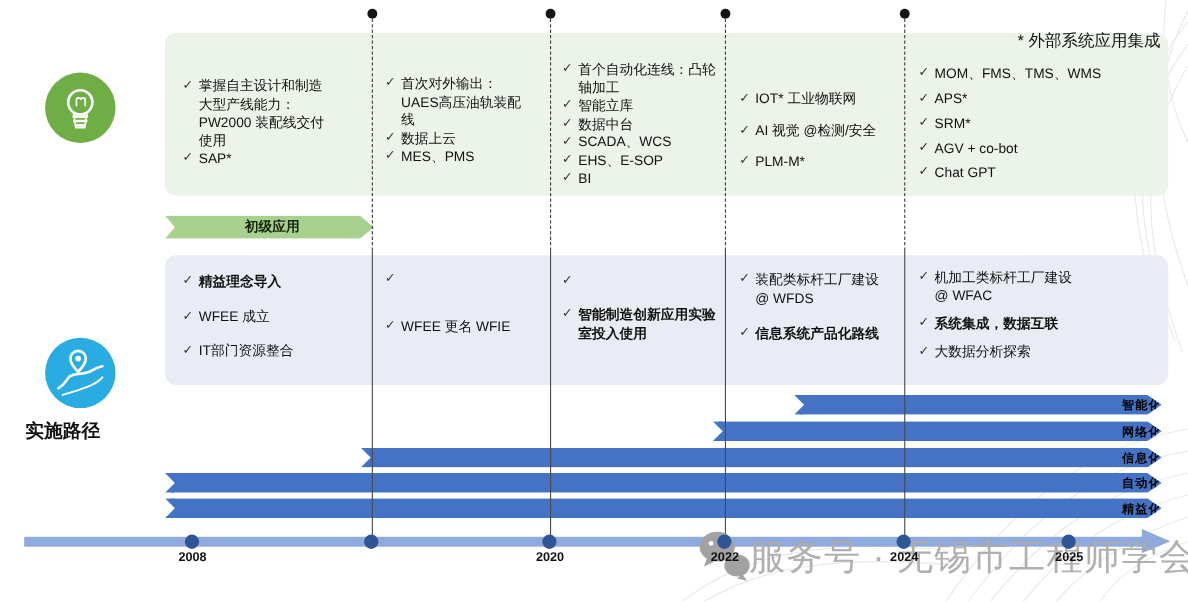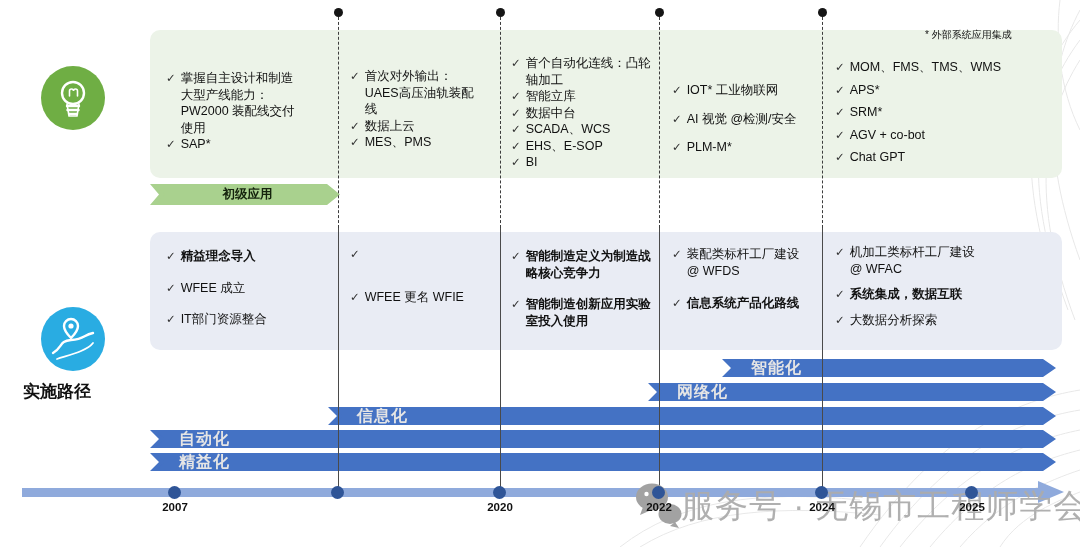--- a/index.html
+++ b/index.html
@@ -13,42 +13,42 @@
   
   .rail-circle{position:absolute;width:64px;height:64px;border-radius:50%;}
   .rail-circle.green{background:#6fae44;}
   .rail-circle.blue{background:#29ace2;}
   .rail-label{position:absolute;width:110px;text-align:center;font-weight:bold;font-size:17px;color:#111;}
 
   
   .card{position:absolute;border-radius:10px;}
   .card.topc{left:150px;top:30px;width:912px;height:148px;background:#ecf3e8;}
   .card.botc{left:150px;top:232px;width:912px;height:118px;background:#e9ecf4;}
-  .note{position:absolute;top:28px;left:925px;font-size:10px;color:#111;white-space:nowrap;}
+  .note{position:absolute;top:28px;left:925px;font-size:15px;color:#111;white-space:nowrap;}
 
   .col{position:absolute;font-size:12.5px;line-height:1.32;color:#111;}
   .li{display:flex;align-items:flex-start;}
   .li .ck{flex:0 0 auto;margin-right:5px;font-size:11.5px;color:#333;transform:translateY(.5px);}
   .li .tx{flex:1 1 auto;}
   .b{font-weight:bold;}
 
   
   .topdot{position:absolute;width:9px;height:9px;border-radius:50%;background:#151515;top:8px;}
   .vdash{position:absolute;width:0;border-left:1px dashed #3c3c3c;top:17px;height:211px;}
   .vsolid{position:absolute;width:1px;background:#4a4a4a;top:228px;height:262px;}
 
   
   .chev{position:absolute;clip-path:polygon(0 0,8px 0,100% 50%,8px 100%,0 100%,calc(100% - 8px) 50%);}
   .ribbon{position:absolute;clip-path:polygon(0 0,calc(100% - 13px) 0,100% 50%,calc(100% - 13px) 100%,0 100%,10px 50%);
           display:flex;align-items:center;}
-  .band{background:#a9d18e;height:21px;}
+  .band{background:#a9d18e;height:21px;margin-top:12px;}
   .band.ribbon{justify-content:center;font-weight:bold;font-size:12.5px;color:#15230d;}
   .layer{background:#4472c4;height:18px;}
-  .layer.ribbon{justify-content:flex-start;padding-left:24px;box-sizing:border-box;
-                font-weight:bold;font-size:16px;color:#e5e5e5;letter-spacing:1px;}
+  .layer.ribbon{justify-content:flex-end;padding-left:24px;box-sizing:border-box;
+                font-weight:bold;font-size:11px;color:#000000;letter-spacing:1px;}
 
   
   .tl-bar{position:absolute;left:22px;top:488px;width:1020px;height:9px;background:#8faadc;}
   .tl-head{position:absolute;left:1038px;top:481px;width:0;height:0;
            border-top:11px solid transparent;border-bottom:11px solid transparent;border-left:26px solid #8faadc;}
   .tl-dot{position:absolute;width:13px;height:13px;border-radius:50%;background:#2f5597;top:486px;}
   .tl-year{position:absolute;top:501px;width:60px;text-align:center;font-weight:bold;font-size:11.5px;color:#111;}
 
   
   .wm-text{position:absolute;left:681px;top:484px;font-size:33px;color:#acacac;letter-spacing:1px;white-space:nowrap;opacity:.95;}
@@ -221,21 +221,20 @@
       </div>
     <div class="li" style="margin-top:28px;">
         <span class="ck">✓</span>
         <span class="tx">WFEE 更名 WFIE</span>
       </div>
   </div>
 
   <div class="col" style="left:511px;top:248px;width:142px;">
     <div class="li b" style="margin-bottom:15px;">
         <span class="ck">✓</span>
-        <span class="tx">智能制造定义为制造战略核心竞争力</span>
       </div>
     <div class="li b">
         <span class="ck">✓</span>
         <span class="tx">智能制造创新应用实验室投入使用</span>
       </div>
   </div>
 
   <div class="col" style="left:672px;top:246px;width:140px;">
     <div class="li" style="margin-bottom:16px;">
         <span class="ck">✓</span>
@@ -315,20 +314,20 @@
   </svg>
   <div class="wm-text">服务号 · 无锡市工程师学会</div>
 
   <div class="tl-dot" style="left:168px;"></div>
   <div class="tl-dot" style="left:331px;"></div>
   <div class="tl-dot" style="left:493px;"></div>
   <div class="tl-dot" style="left:652px;"></div>
   <div class="tl-dot" style="left:815px;"></div>
   <div class="tl-dot" style="left:965px;"></div>
 
-  <div class="tl-year" style="left:145px;">2007</div>
+  <div class="tl-year" style="left:145px;">2008</div>
   <div class="tl-year" style="left:308px;margin-top:46px;">2017</div>
   <div class="tl-year" style="left:470px;">2020</div>
   <div class="tl-year" style="left:629px;text-align:center;">2022</div>
   <div class="tl-year" style="left:792px;">2024</div>
   <div class="tl-year" style="left:942px;">2025</div>
 
 </div>
 
 </body></html>

